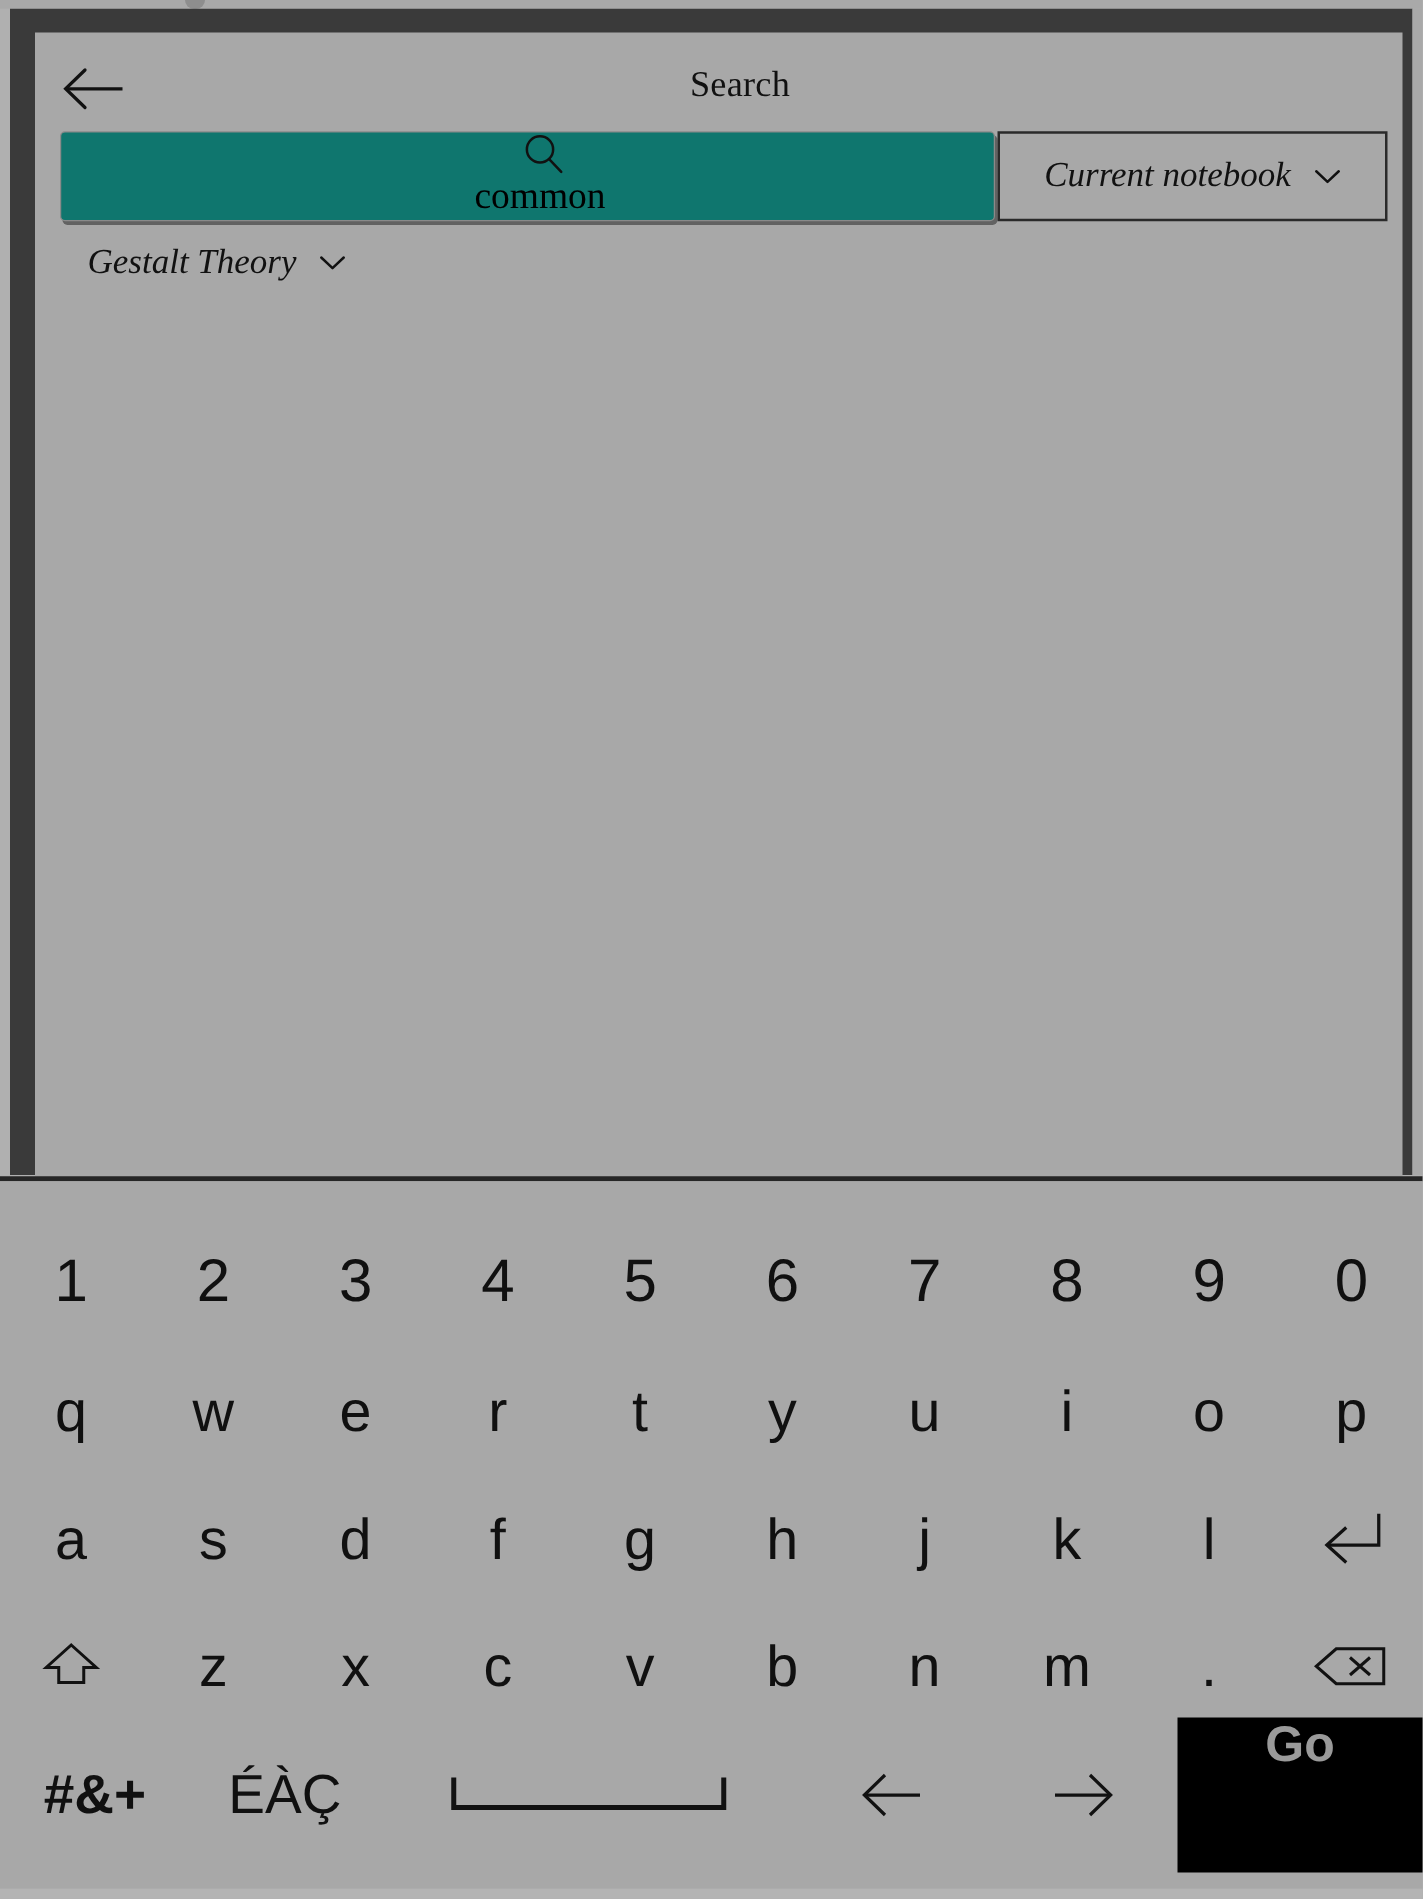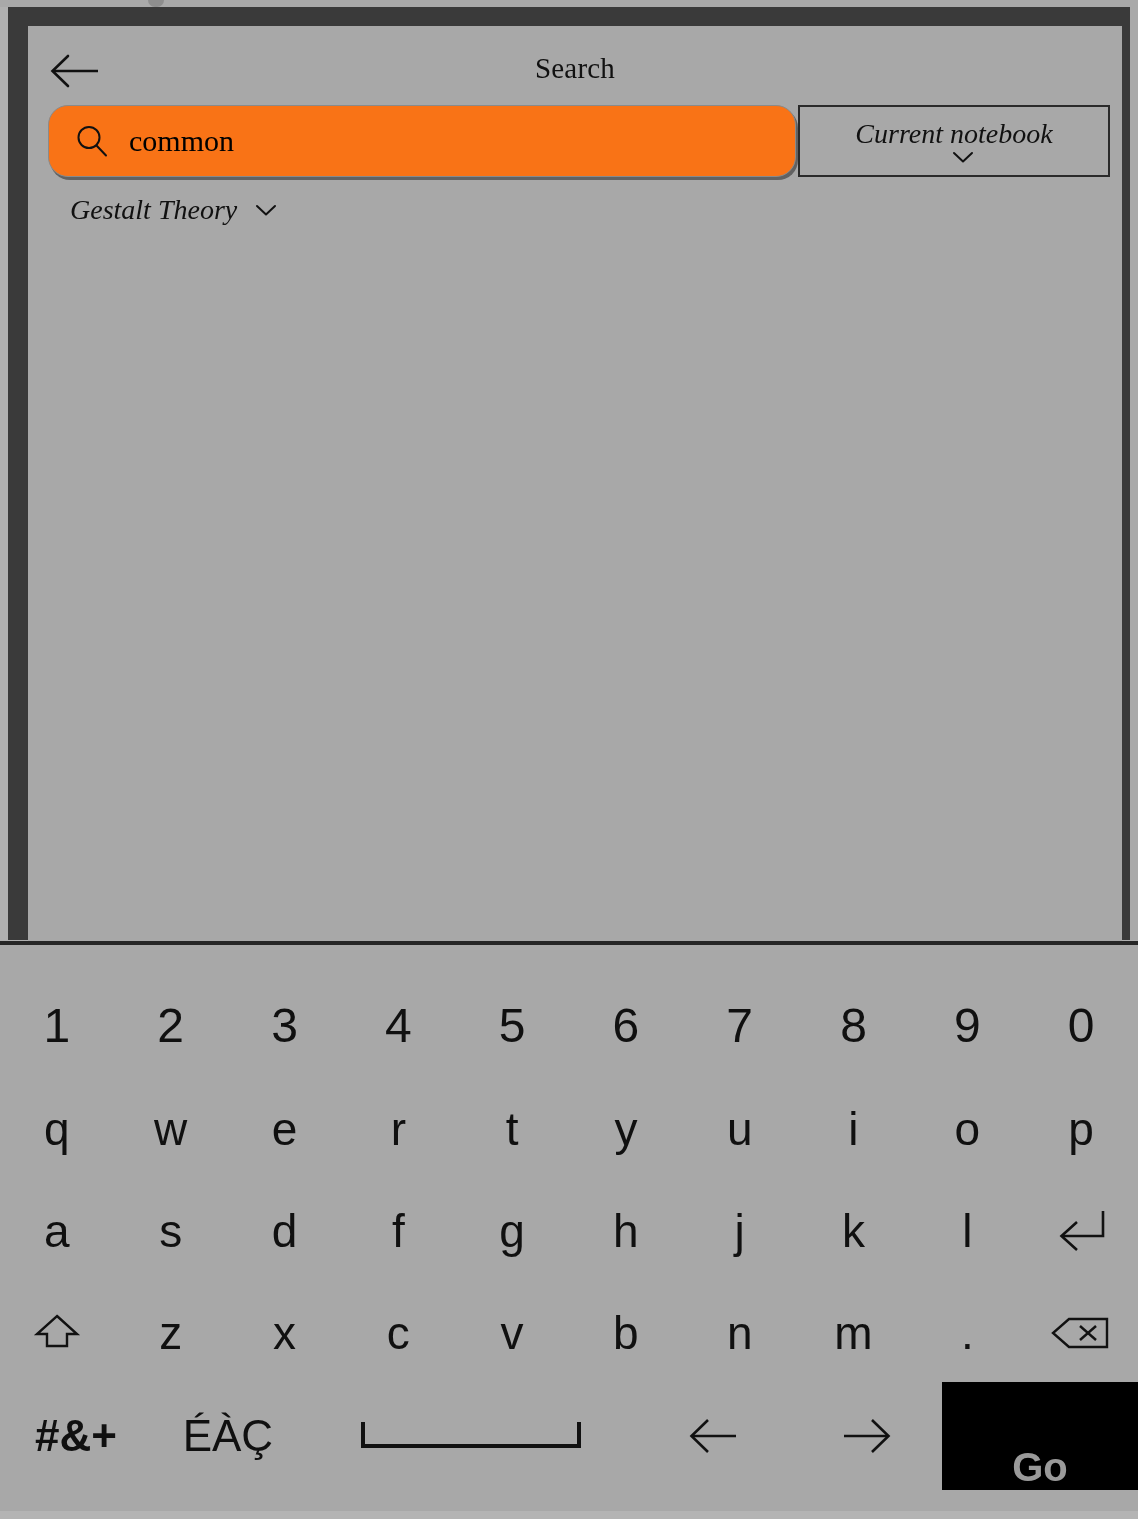--- a/index.html
+++ b/index.html
@@ -73,39 +73,41 @@
   }
   .page-title {
     position: absolute;
     left: 0; top: 26px;
     width: 1094px;
     text-align: center;
     font-size: 29px;
     color: #111;
     font-family: "Liberation Serif", serif;
     letter-spacing: .2px;
+    padding-left: 17px;
   }
 
   
   .search-row {
     position: absolute;
     left: 20px; top: 79px;
     width: 1062px; height: 72px;
   }
   .search-box {
     position: absolute;
     left: 0; top: 0;
     width: 748px; height: 72px;
-    background: #f97316;
-    border-radius: 20px;
+    background: #0f766e;
+    border-radius: 4px;
     box-sizing: border-box;
     border: 1px solid #8a8a8a;
     box-shadow: 2px 3px 0 rgba(40,40,40,.55);
     display: flex;
     align-items: center;
+    flex-direction: column;
   }
   .search-icon {
     margin-left: 26px;
     width: 34px; height: 34px;
     flex: none;
   }
   .search-value {
     margin-left: 20px;
     font-size: 30px;
     color: #000;
@@ -117,21 +119,20 @@
     position: absolute;
     left: 750px; top: 0;
     width: 312px; height: 72px;
     border: 2px solid #2a2a2a;
     box-sizing: border-box;
     background: transparent;
     display: flex;
     align-items: center;
     justify-content: center;
     cursor: pointer;
-    flex-direction: column;
   }
   .scope-label {
     font-size: 28px;
     font-style: italic;
     font-family: "Liberation Serif", serif;
     color: #111;
   }
   .chev {
     display: inline-block;
     margin-left: 18px;
@@ -213,24 +214,24 @@
   .key svg { display: block; }
 
   .go-key {
     flex: 1.05 1 0;
     display: flex;
     align-items: center;
     justify-content: center;
     cursor: pointer;
   }
   .go-btn {
-    width: 196px; height: 108px;
+    width: 196px; height: 124px;
     background: #000;
     display: flex;
-    align-items: flex-end;
+    align-items: flex-start;
     justify-content: center;
   }
   .go-btn span {
     color: #9a9a9a;
     font-size: 40px;
     font-weight: 600;
     font-family: "Liberation Sans", sans-serif;
   }
 
   .bottom-strip {

